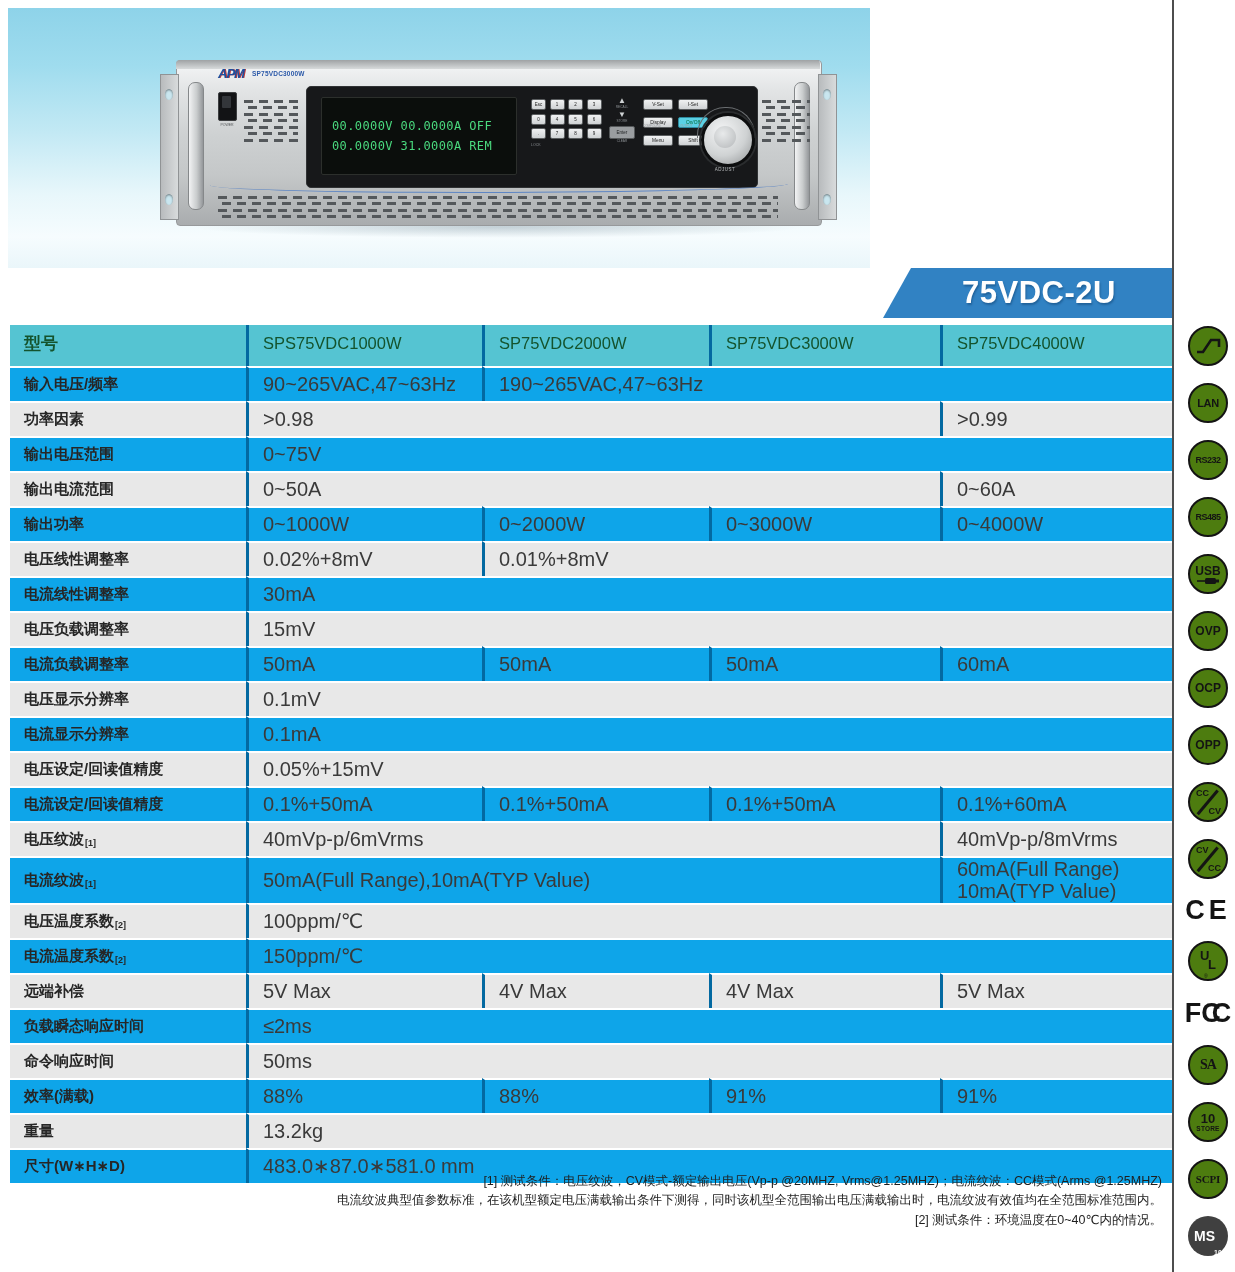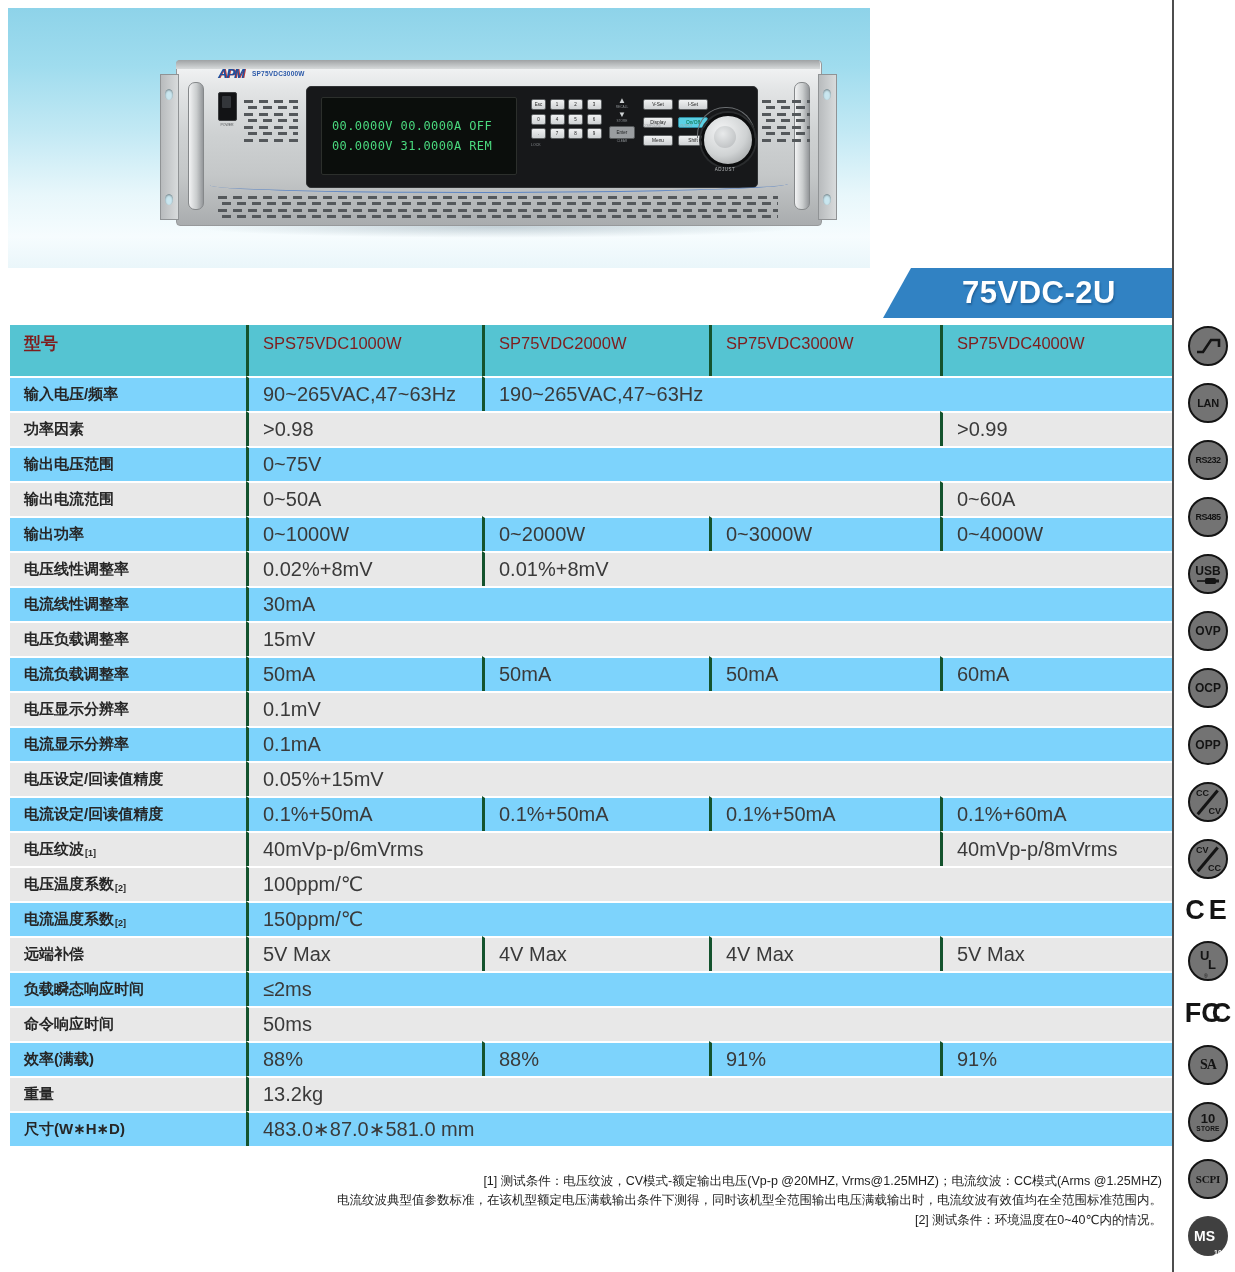--- a/index.html
+++ b/index.html
@@ -66,37 +66,37 @@
   .adjlbl{position:absolute;left:394px;top:80px;width:48px;text-align:center;font-size:4.5px;color:#b5b8ba;letter-spacing:.5px;}
   .blueline{position:absolute;left:62px;top:128px;width:578px;height:16px;border-bottom:1.5px solid #5e86c4;border-radius:0 0 55% 45%;}
   
   .banner{position:absolute;left:880px;top:268px;width:292px;height:50px;background:#3182c3;
     clip-path:polygon(31px 0,100% 0,100% 100%,3px 100%);
     display:flex;align-items:center;justify-content:center;}
   .banner span{padding-left:26px;color:#fff;font-size:31px;font-weight:800;letter-spacing:.5px;
     text-shadow:1px 2px 2px rgba(0,40,80,.35);}
   
   table.spec{position:absolute;left:10px;top:325px;width:1162px;border-collapse:separate;border-spacing:0;table-layout:fixed;}
-  table.spec th{background:#55c4d2;color:#7f1d1d;height:37px;text-align:left;padding:0 0 14px 14px;font-weight:400;font-size:16.5px;}
+  table.spec th{background:#55c4d2;color:#14532d;height:37px;text-align:left;padding:0 0 4px 14px;font-weight:400;font-size:16.5px;}
   table.spec th:first-child{font-weight:700;font-size:17px;}
-  table.spec th + th, td.val{border-left:3px solid #14532d;}
+  table.spec th + th, td.val{border-left:3px solid #0369a1;}
   table.spec td{height:35px;border-top:2px solid #fff;padding:0 4px 0 14px;box-sizing:border-box;}
-  tr.g td{background:#e8e8e8;} tr.w td{background:#7dd3fc;}
+  tr.g td{background:#e8e8e8;} tr.w td{background:#0ea5e9;}
   td.lbl{font-weight:700;font-size:15px;color:#262626;}
   td.val{font-size:20px;color:#3a3a3a;white-space:pre-line;line-height:1.12;}
   .sub{font-size:9px;position:relative;top:2px;margin-left:1px;font-weight:700;}
   
   .foot{position:absolute;left:22px;top:1172px;width:1140px;font-size:12.5px;color:#1e1e1e;line-height:1.55;text-align:right;}
   .foot .cont{margin-left:22px;}
   
   .vrule{position:absolute;left:1172px;top:0;width:2px;height:1272px;background:#4d4d4d;}
   .iconcol{position:absolute;left:1186px;top:326px;width:44px;height:930px;
     display:flex;flex-direction:column;justify-content:space-between;align-items:center;}
   .cicon{width:40px;height:40px;min-height:40px;border:2.5px solid #141414;border-radius:50%;box-sizing:border-box;
-    background:#737373;color:#141414;font-weight:700;display:flex;flex-direction:column;align-items:center;justify-content:center;position:relative;}
+    background:#4d7c0f;color:#141414;font-weight:700;display:flex;flex-direction:column;align-items:center;justify-content:center;position:relative;}
   .f11{font-size:11px;letter-spacing:-.3px;} .f10{font-size:12px;} .f9{font-size:9px;letter-spacing:-.5px;}
   .usbplug{margin-top:-1px;}
   .slash{position:absolute;left:2px;top:16.5px;width:31px;height:2.5px;background:#141414;transform:rotate(-50deg);}
   .diagtop{position:absolute;top:4px;left:6px;font-size:9px;}
   .diagbot{position:absolute;bottom:4px;right:5px;font-size:9px;}
   .celogo{font-size:27px;font-weight:700;letter-spacing:4px;color:#141414;line-height:28px;}
   .fcclogo{font-size:27px;font-weight:800;color:#141414;line-height:30px;display:flex;}
   .fcclogo .ov{margin-left:-9px;}
   .ul-u{position:absolute;top:5px;left:10px;font-size:13px;}
   .ul-l{position:absolute;top:14px;left:18px;font-size:13px;}
@@ -279,20 +279,26 @@
         <td class="val">0.1%+50mA</td>
         <td class="val">0.1%+50mA</td>
         <td class="val">0.1%+50mA</td>
         <td class="val">0.1%+60mA</td>
       </tr>
       <tr class="g">
         <td class="lbl"><span>电压纹波</span><span class="sub">[1]</span></td>
         <td class="val" colspan="3">40mVp-p/6mVrms</td>
         <td class="val">40mVp-p/8mVrms</td>
       </tr>
+      <tr class="w">
+        <td class="lbl"><span>电流纹波</span><span class="sub">[1]</span></td>
+        <td class="val" colspan="3">50mA(Full Range),10mA(TYP Value)</td>
+        <td class="val">60mA(Full Range)
+10mA(TYP Value)</td>
+      </tr>
       <tr class="g">
         <td class="lbl"><span>电压温度系数</span><span class="sub">[2]</span></td>
         <td class="val" colspan="4">100ppm/℃</td>
       </tr>
       <tr class="w">
         <td class="lbl"><span>电流温度系数</span><span class="sub">[2]</span></td>
         <td class="val" colspan="4">150ppm/℃</td>
       </tr>
       <tr class="g">
         <td class="lbl"><span>远端补偿</span></td>

